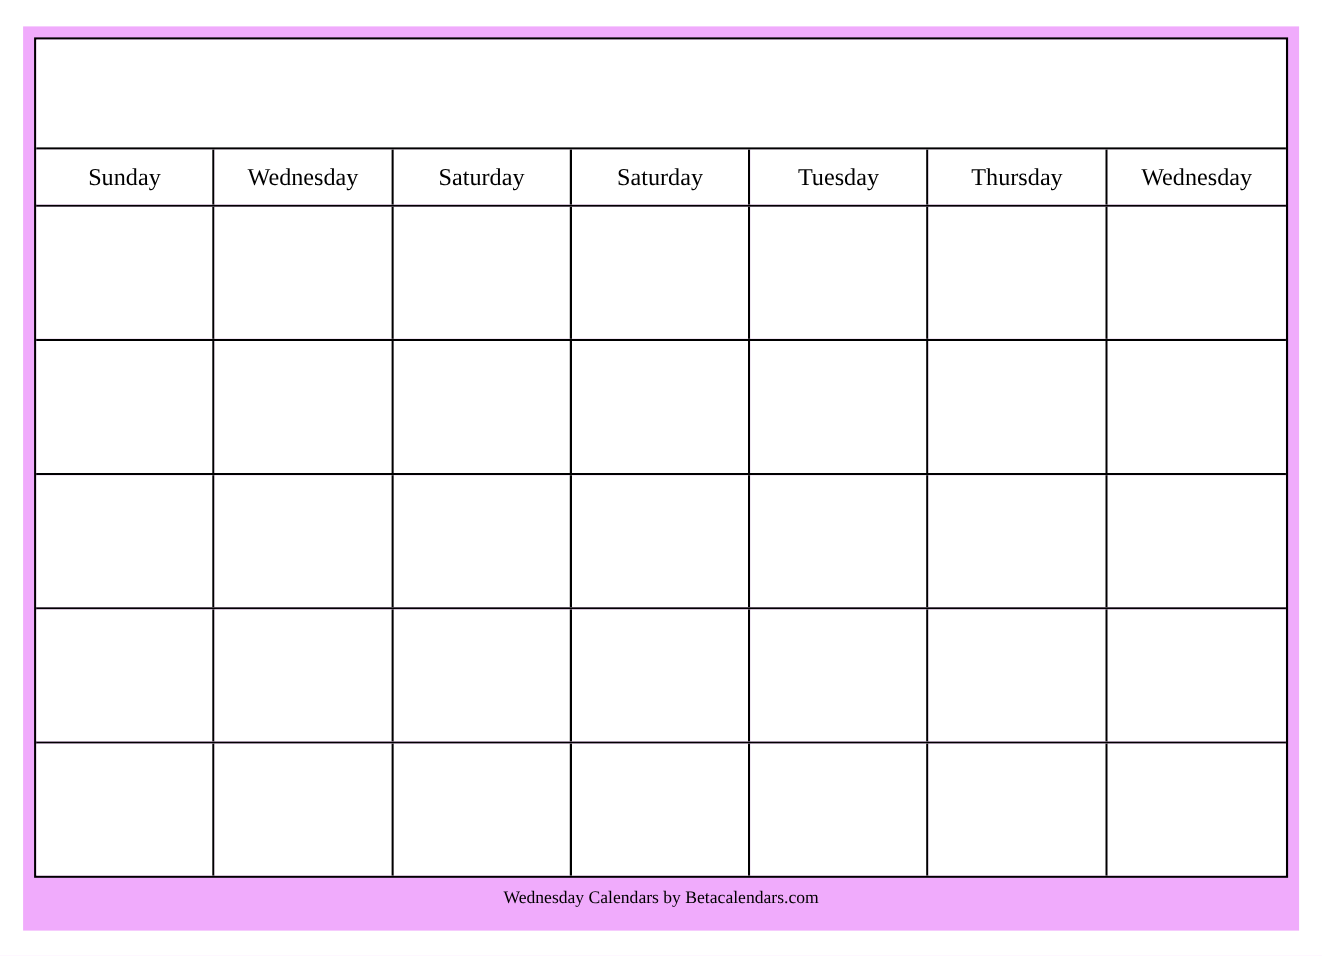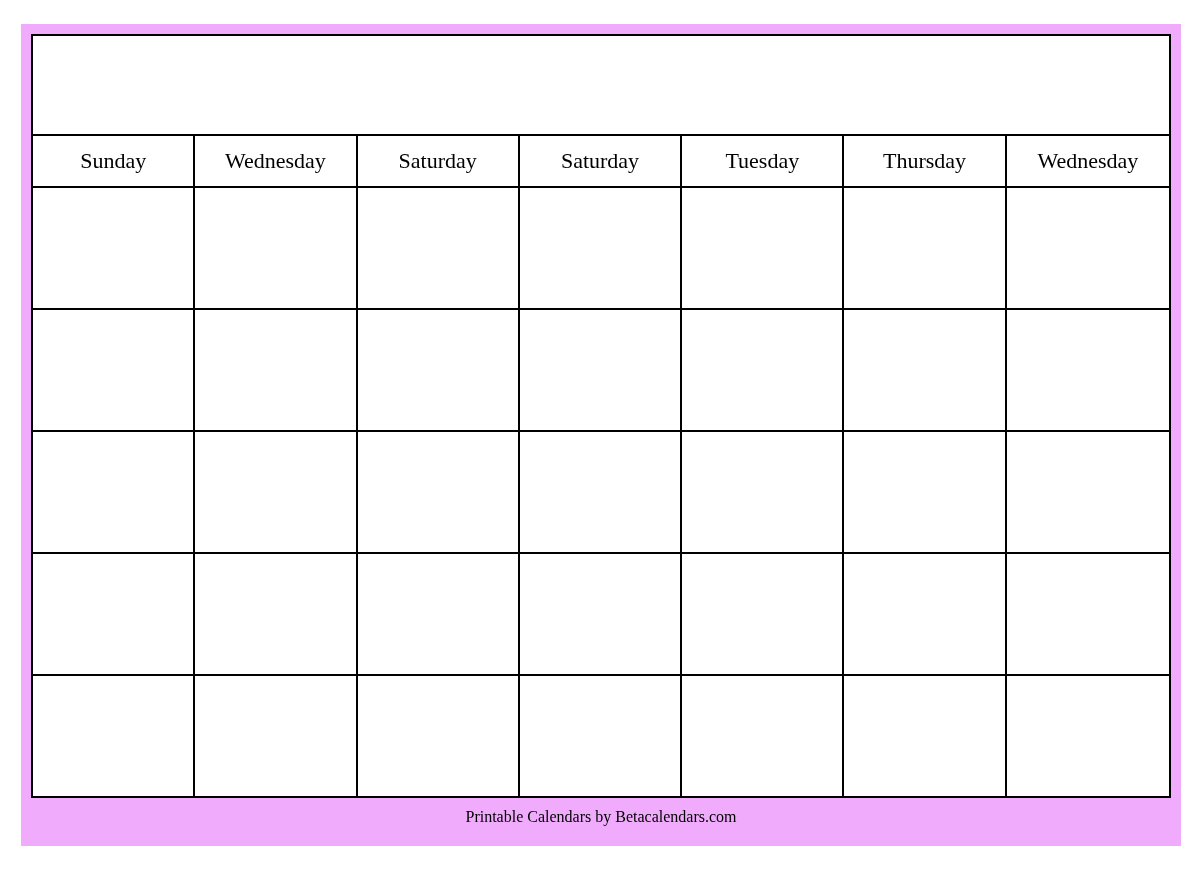--- a/index.html
+++ b/index.html
@@ -143,14 +143,14 @@
         <div class="calendar-cell"></div>
         <div class="calendar-cell"></div>
         <div class="calendar-cell"></div>
         <div class="calendar-cell"></div>
         <div class="calendar-cell"></div>
         <div class="calendar-cell"></div>
         <div class="calendar-cell"></div>
       </div>
     </div>
   </div>
-  <div class="calendar-footer">Printable Calendars by Betacalendars.com</div>
+  <div class="calendar-footer">Wednesday Calendars by Betacalendars.com</div>
 </div>
 
 </body></html>

